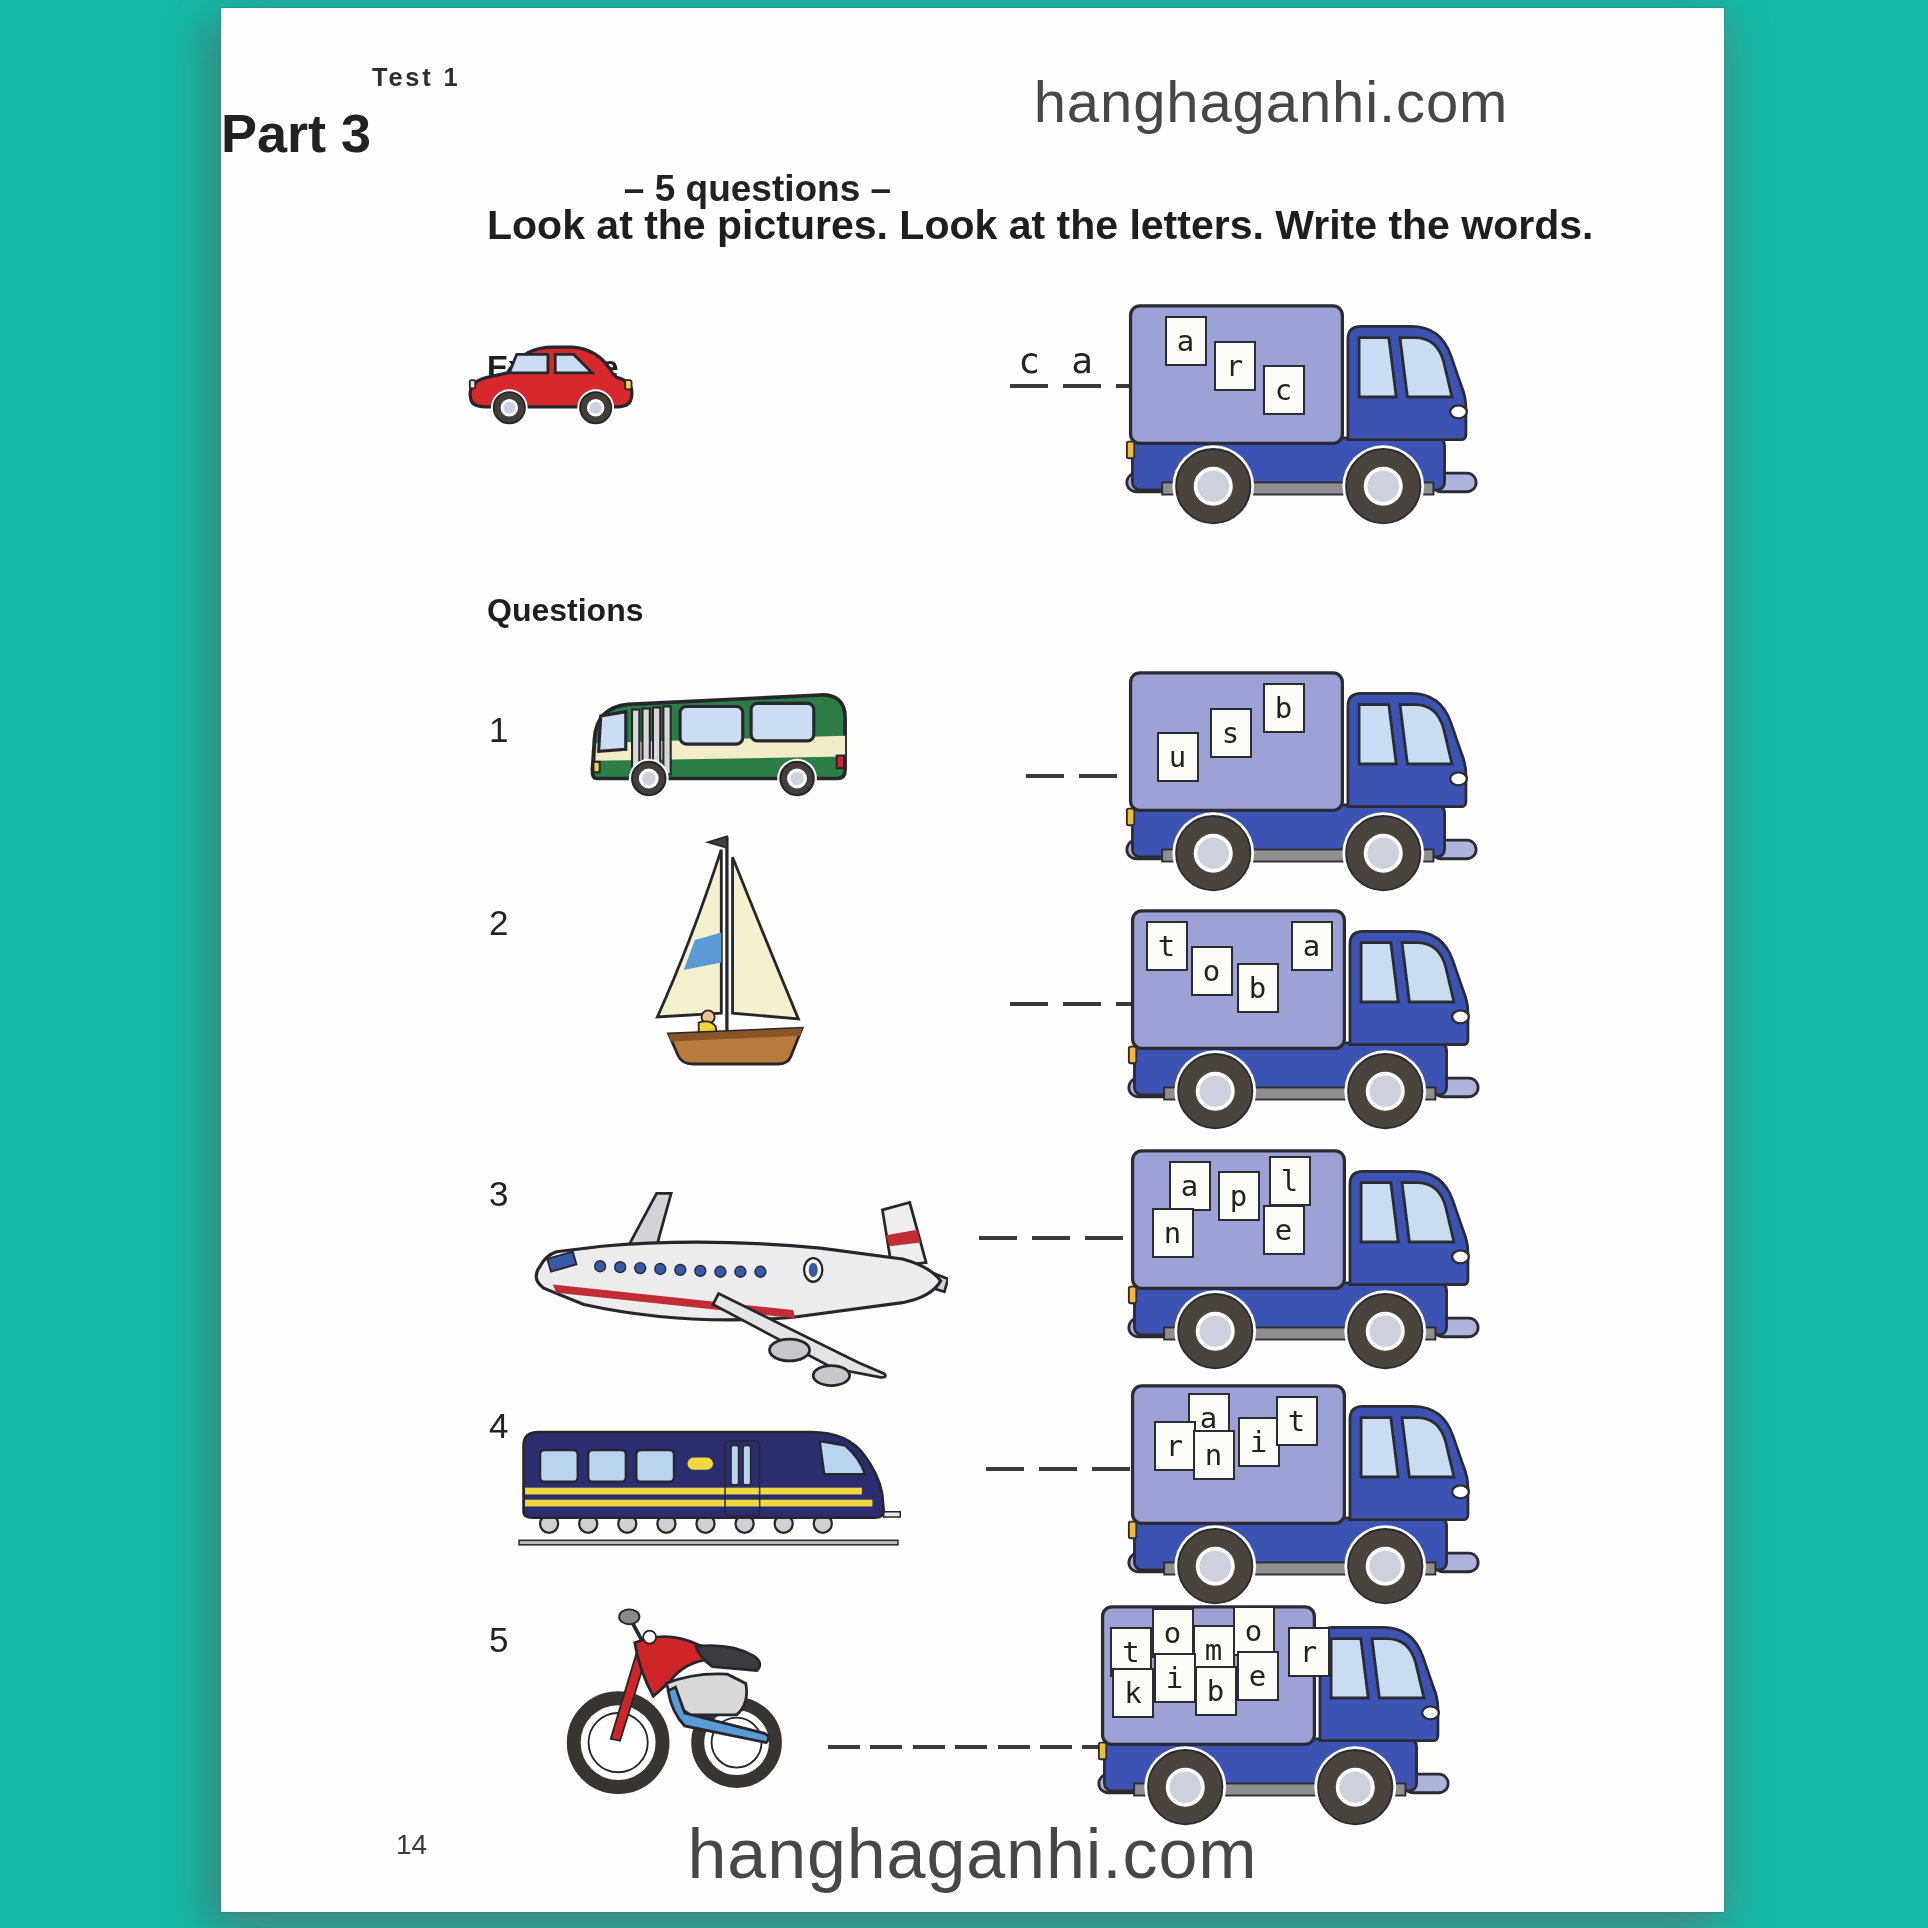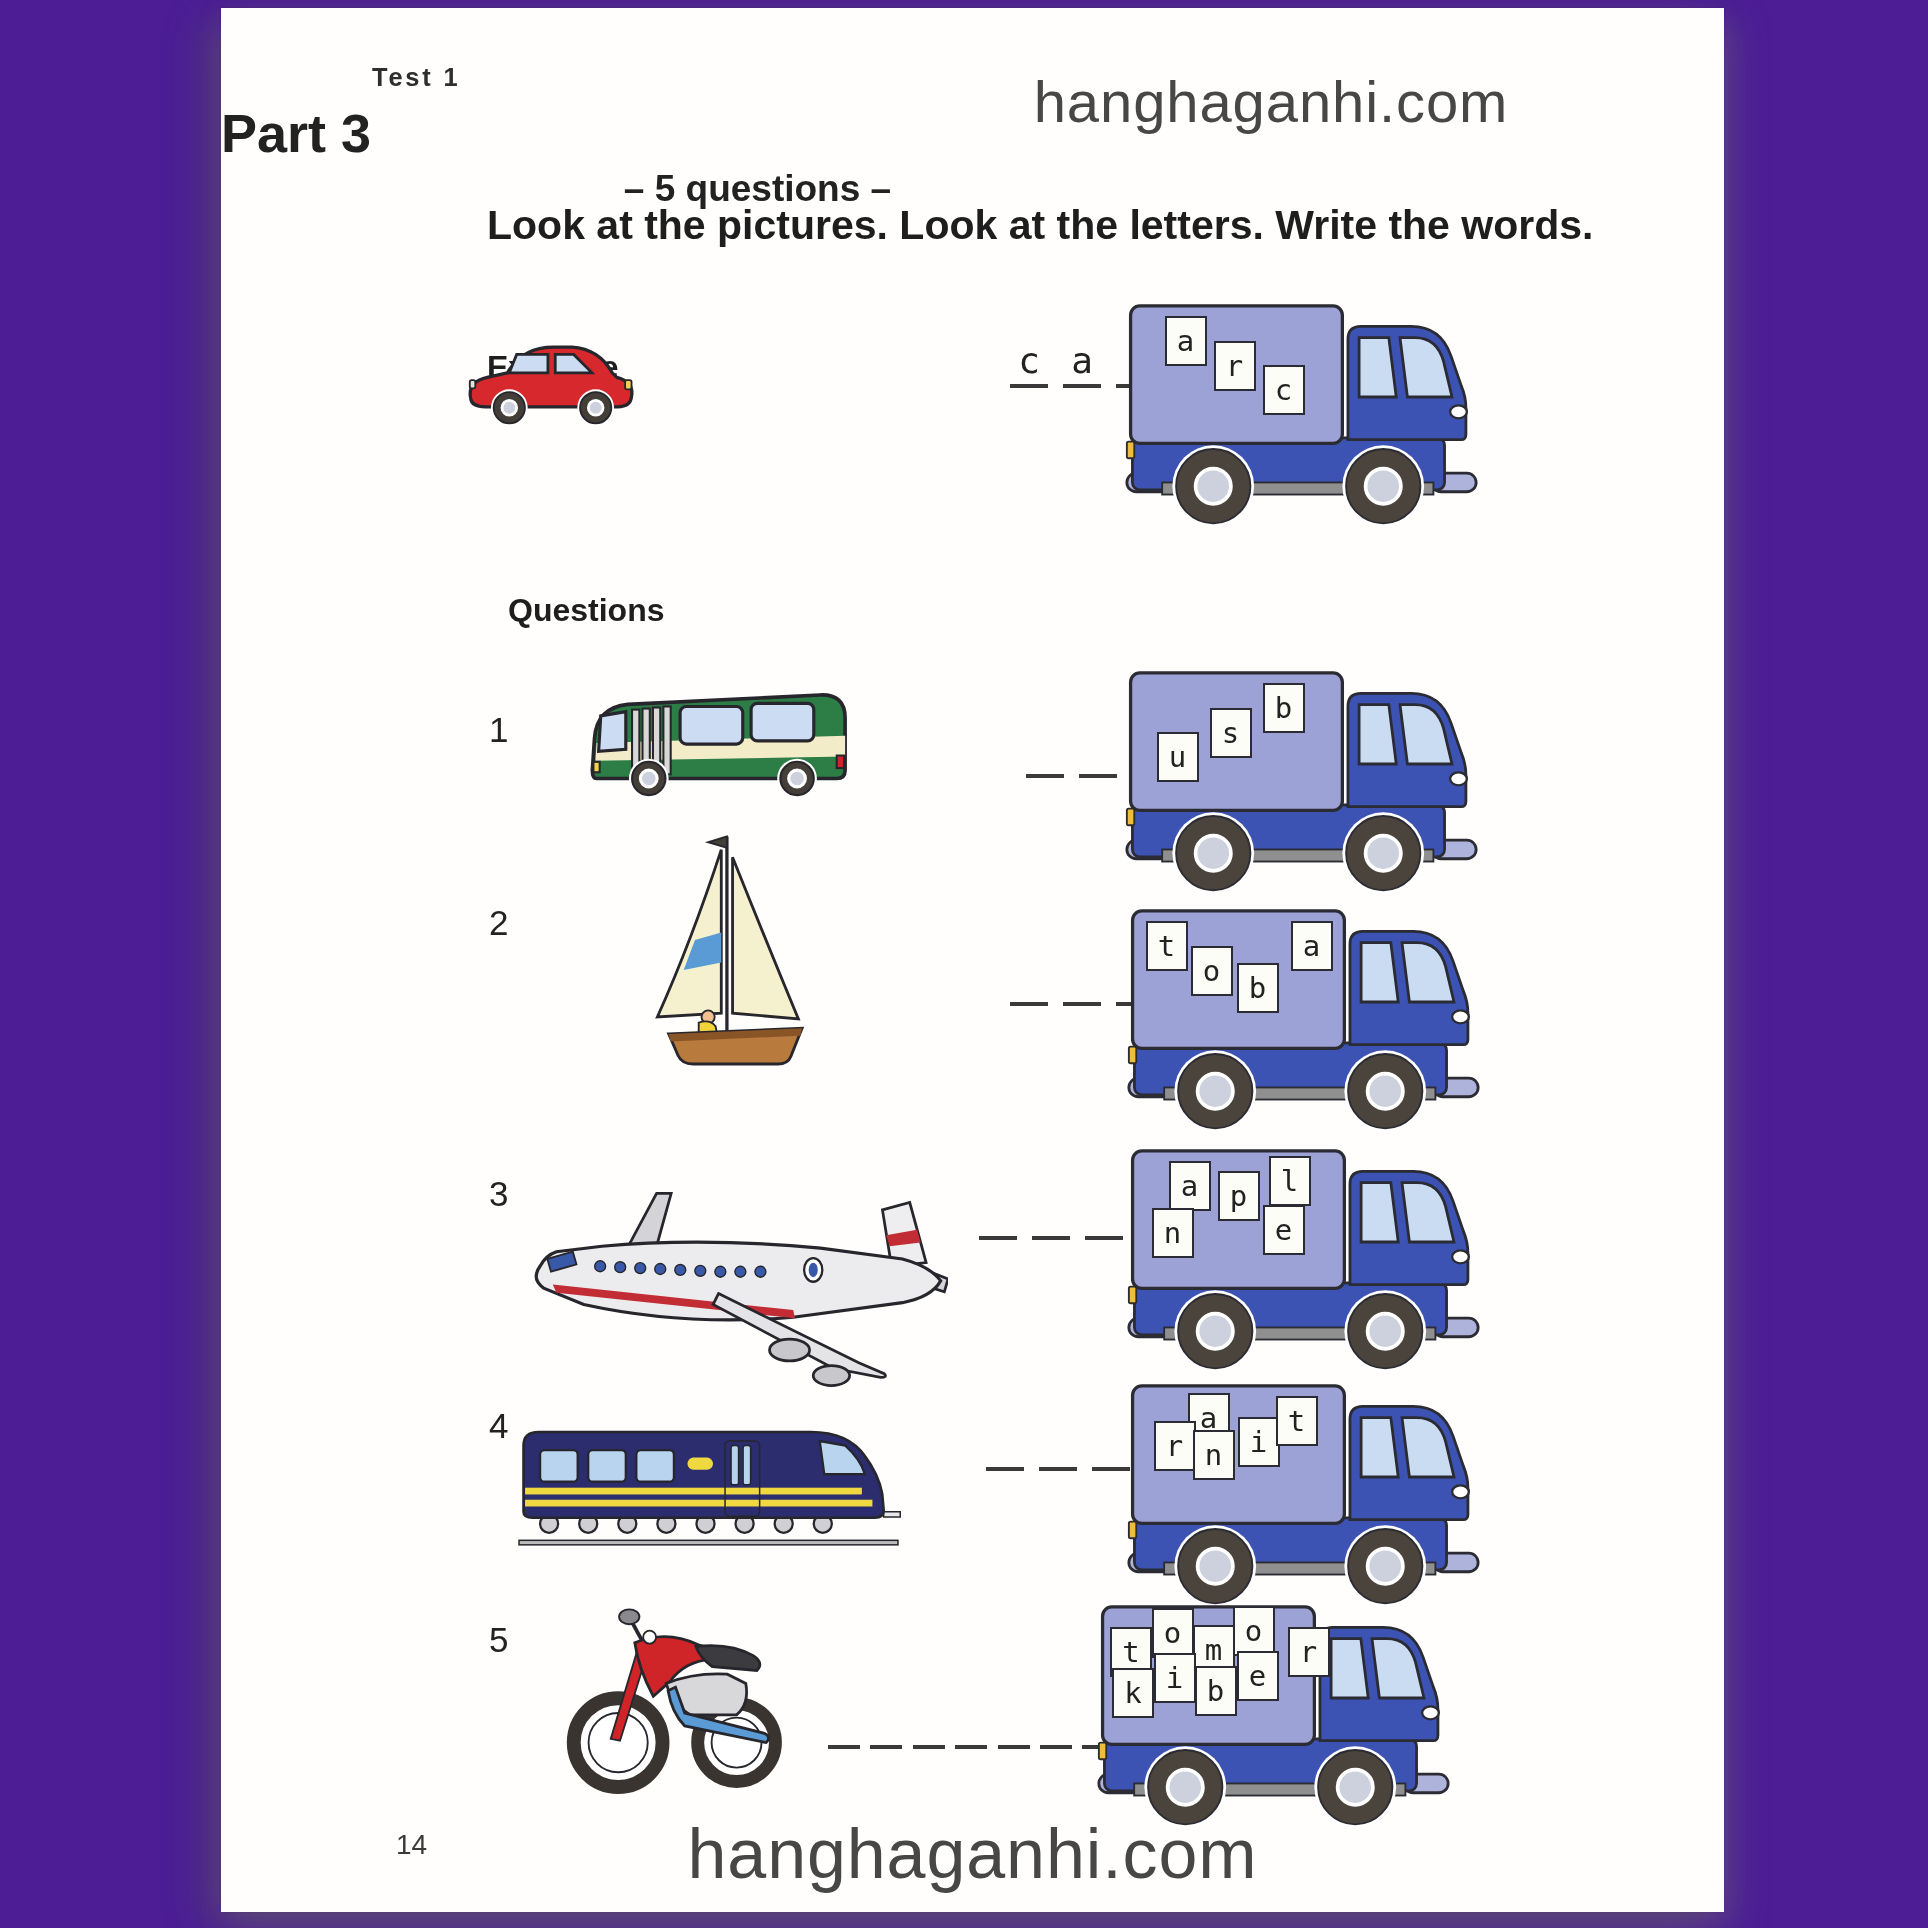--- a/index.html
+++ b/index.html
@@ -1,30 +1,30 @@
 <!DOCTYPE html>
 <html style="font-size:15px"><head>
 <meta charset="utf-8">
 <style>
   html,body{margin:0;padding:0;background:#ffffff;}
-  .stage{position:relative;width:1928px;height:1928px;background:#4c1d95;overflow:hidden;
+  .stage{position:relative;width:1928px;height:1928px;background:#14b8a6;overflow:hidden;
          font-family:"Liberation Sans", sans-serif;}
   .page{position:absolute;left:221px;top:7.5px;width:1503px;height:1904px;background:#fffefc;
         box-shadow:-17px 13px 36px rgba(90,90,90,.45), 11.3px 13px 32px rgba(120,120,120,.35), 0 0 1.9px rgba(0,0,0,.25);}
   .test-label{position:absolute;left:151px;top:55px;font-size:25.4px;font-weight:bold;color:#2e2e2e;letter-spacing:2.8px;}
   .wm{color:#474747;font-weight:400;letter-spacing:0.9px;}
   .wm-top{position:absolute;left:659px;top:60px;width:782px;text-align:center;font-size:58px;}
   .wm-bottom{position:absolute;left:0;width:1503px;top:1806px;text-align:center;font-size:70px;}
   .part-title{position:absolute;left:0;top:94px;width:1073px;text-align:left;
               font-size:54px;font-weight:bold;color:#222;}
   .part-sub{position:absolute;left:0;top:160px;width:1073px;text-align:center;
             font-size:37px;font-weight:bold;color:#222;}
   .instructions{position:absolute;left:266px;top:194px;font-size:41px;font-weight:bold;color:#1e1e1e;}
   .example-label{position:absolute;left:266px;top:341px;font-size:32px;font-weight:bold;color:#1e1e1e;}
-  .questions-label{position:absolute;left:266px;top:584px;font-size:32px;font-weight:bold;color:#1e1e1e;margin-left:21px;}
+  .questions-label{position:absolute;left:266px;top:584px;font-size:32px;font-weight:bold;color:#1e1e1e;}
   .page-number{position:absolute;left:151px;top:1821px;font-size:28px;color:#3a3a3a;margin-left:24px;}
   .row{position:absolute;left:0;top:0;width:100%;height:0;}
   .q-number{position:absolute;font-size:35px;color:#222;font-family:"Liberation Sans",sans-serif;}
   .vehicle{position:absolute;}
   .vehicle svg{display:block;width:100%;height:auto;}
   .answer{position:absolute;display:flex;gap:15px;}
   .ans-cell{width:38px;height:45px;border-bottom:4.7px solid #3a3a3a;text-align:center;}
   .answer.small{gap:10.4px;}
   .answer.small .ans-cell{width:32px;height:40px;}
   .ans-letter{display:block;font-family:"DejaVu Sans Mono",monospace;font-size:36px;line-height:43px;color:#222;}

